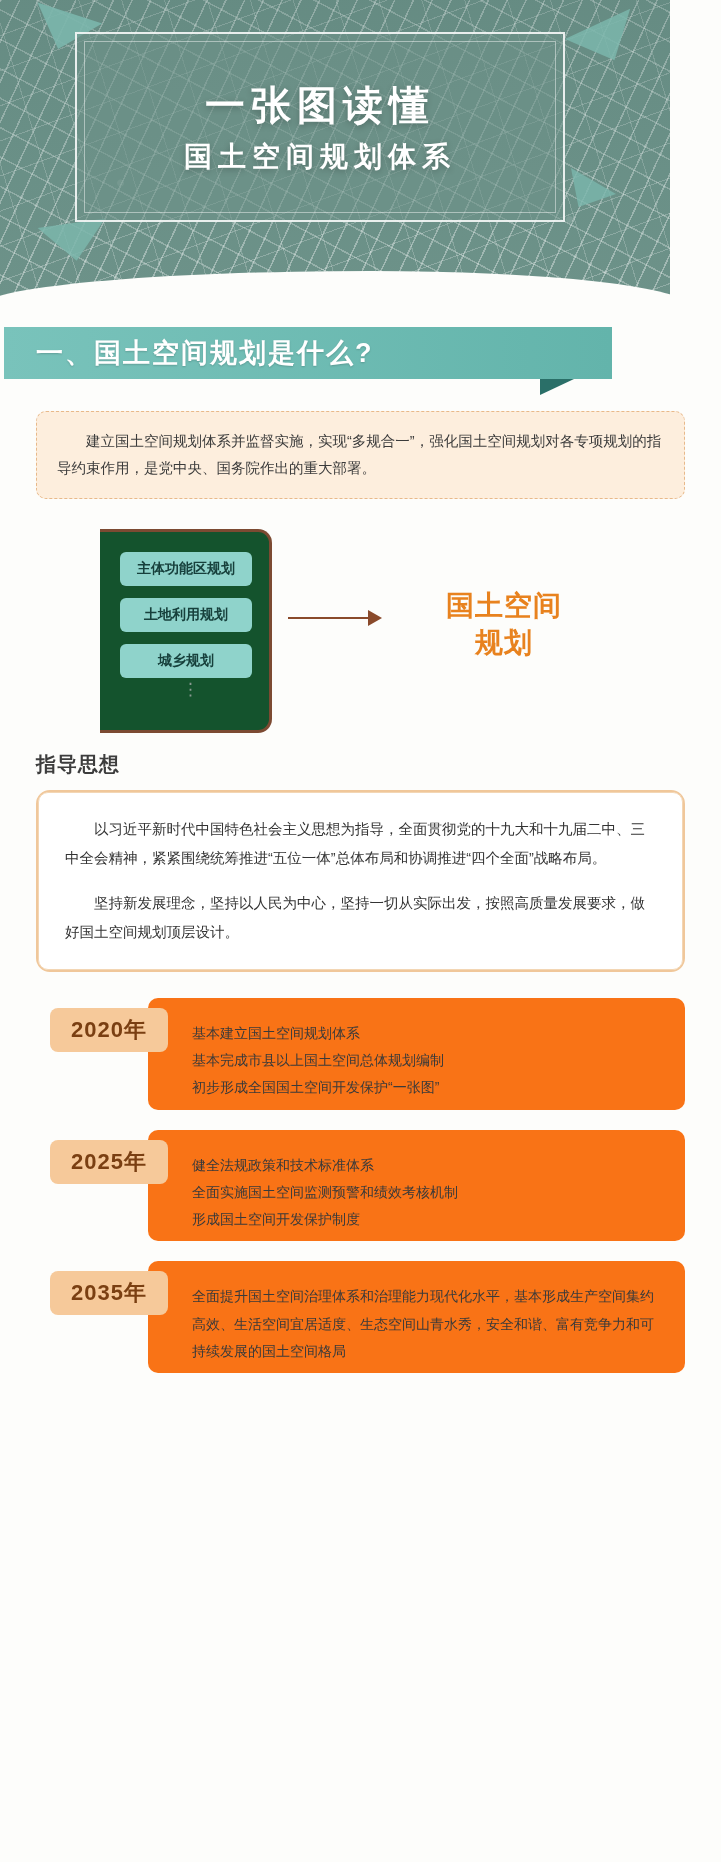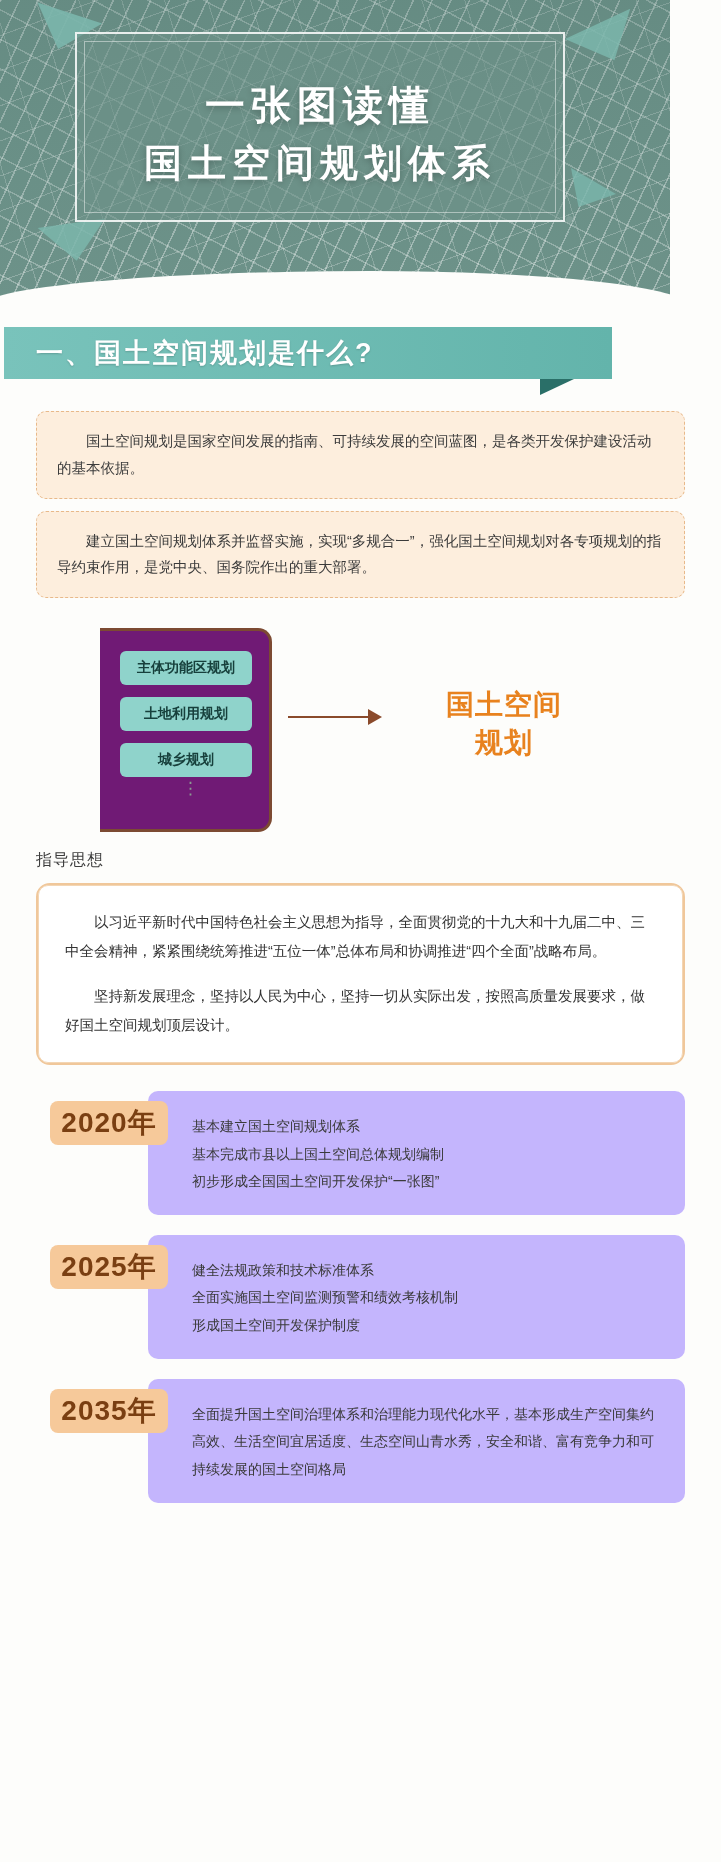--- a/index.html
+++ b/index.html
@@ -66,21 +66,21 @@
     right: 0;
     top: 44px;
     text-align: center;
     color: #ffffff;
     font-size: 40px;
     font-weight: bold;
     letter-spacing: 6px;
     line-height: 1.35;
     text-shadow: 0 2px 6px rgba(0,0,0,0.25);
   }
-  .hero-title .l2 { font-size: 38px; display:block; margin-top:6px;}
+  .hero-title .l2 { font-size: 28px; display:block; margin-top:6px;}
   .corner {
     position: absolute;
     width: 0; height: 0;
   }
   .corner.tl { left: 30px; top: 12px;
     border-left: 34px solid transparent; border-right: 34px solid transparent;
     border-top: 38px solid rgba(123,182,172,0.9); transform: rotate(18deg); }
   .corner.tr { right: 28px; top: 22px;
     border-left: 36px solid transparent; border-right: 36px solid transparent;
     border-top: 40px solid rgba(123,182,172,0.85); transform: rotate(-25deg); }
@@ -152,21 +152,21 @@
     position: relative;
     margin-top: 26px;
     height: 216px;
   }
   .diagram-panel {
     position: absolute;
     left: 64px;
     top: 4px;
     width: 172px;
     height: 204px;
-    background: #701a75;
+    background: #14532d;
     border-right: 3px solid #7c4a32;
     border-top: 3px solid #7c4a32;
     border-bottom: 3px solid #7c4a32;
     border-radius: 0 14px 14px 0;
     box-sizing: border-box;
   }
   .pill {
     position: absolute;
     left: 20px;
     width: 132px;
@@ -219,22 +219,22 @@
     line-height: 1.35;
     letter-spacing: 1px;
     text-align: center;
     width: 180px;
   }
 
   
   .sub-head {
     margin-top: 10px;
     color: #3d3d3d;
-    font-size: 16px;
-    font-weight: normal;
+    font-size: 20px;
+    font-weight: bold;
     letter-spacing: 1px;
   }
 
   .guide-box {
     margin-top: 12px;
     border: 2px solid #f0c79a;
     border-radius: 14px;
   }
   .guide-inner {
     border: 1px solid #f3d6b4;
@@ -251,36 +251,36 @@
   .guide-p + .guide-p { margin-top: 16px; }
 
   
   .goals { margin-top: 26px; position: relative; }
   .goal {
     position: relative;
     margin-bottom: 20px;
   }
   .goal-body {
     margin-left: 112px;
-    background: #c4b5fd;
+    background: #f97316;
     border-radius: 10px;
-    padding: 22px 22px 20px 44px;
+    padding: 22px 22px 8px 44px;
     min-height: 60px;
     box-sizing: border-box;
   }
   .goal-year {
     position: absolute;
     left: 14px;
     top: 10px;
     width: 118px;
     height: 44px;
     background: #f6c99a;
     border-radius: 8px;
     color: #7a3f12;
-    font-size: 28px;
+    font-size: 22px;
     font-weight: bold;
     display: flex;
     align-items: center;
     justify-content: center;
     letter-spacing: 1px;
     z-index: 2;
   }
   .goal-line {
     color: #3a3a3a;
     font-size: 14px;
@@ -317,21 +317,20 @@
 
   <div class="banner-wrap">
     <div class="banner">
       <span class="banner-text">一、国土空间规划是什么?</span>
     </div>
     <div class="banner-tail"></div>
   </div>
 
   <div class="content">
 
-    <div class="note">国土空间规划是国家空间发展的指南、可持续发展的空间蓝图，是各类开发保护建设活动的基本依据。</div>
     <div class="note">建立国土空间规划体系并监督实施，实现“多规合一”，强化国土空间规划对各专项规划的指导约束作用，是党中央、国务院作出的重大部署。</div>
 
     <div class="diagram">
       <div class="diagram-panel">
         <div class="pill p1">主体功能区规划</div>
         <div class="pill p2">土地利用规划</div>
         <div class="pill p3">城乡规划</div>
         <div class="dots">⋮</div>
       </div>
       <div class="arrow-line"></div>

